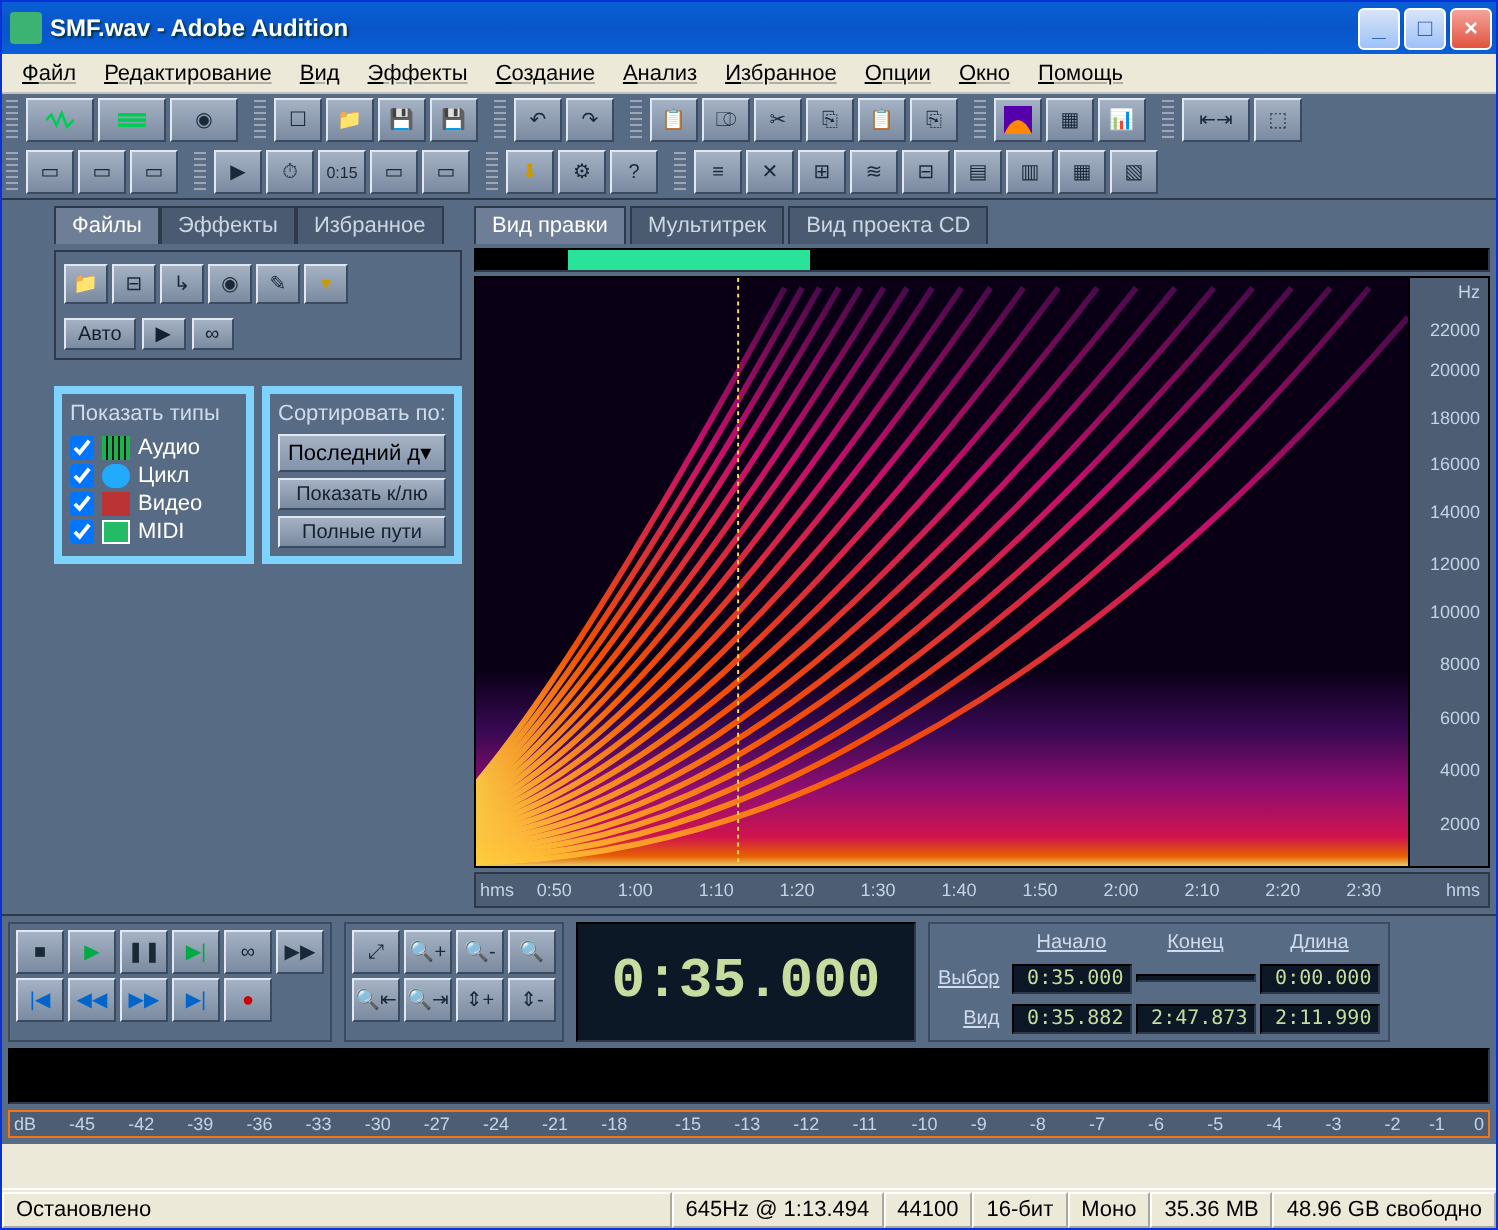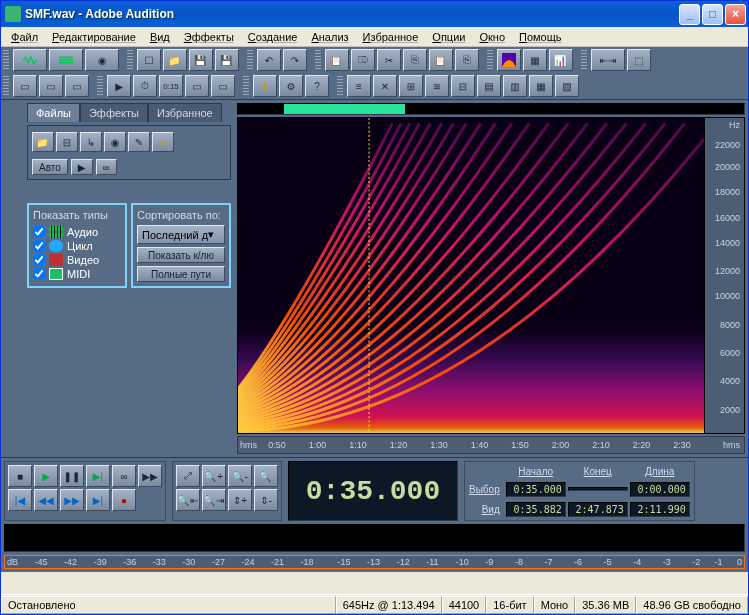--- a/index.html
+++ b/index.html
@@ -192,23 +192,23 @@
   }
   .vol-thumb {
     position: absolute;
     left: 34px; top: 1px;
     width: 8px; height: 14px;
     background: linear-gradient(#d44,#a22);
     border: 1px solid #fff;
   }
   .vol-label { font-size: 10px; color: #d0dbeb; }
   .group-box {
-    border: 2px solid #7dd3fc;
+    border: 4px solid #7dd3fc;
     padding: 4px;
-    margin-top: 20px;
+    margin-top: 10px;
   }
   .group-title { color: #d0dbeb; font-size: 11px; margin-bottom: 4px; }
   .check-row {
     display: flex; align-items: center; gap: 4px;
     padding: 1px 0;
     color: #fff;
   }
   .check-row input { width: 12px; height: 12px; }
   .check-row .type-icon { width: 14px; height: 12px; }
   .type-icon.audio { background: repeating-linear-gradient(90deg,#1fb14a 0 2px,#0d1826 2px 3px);}
@@ -542,20 +542,25 @@
         <div class="group-box">
           <div class="group-title">Сортировать по:</div>
           <div class="dropdown"><span>Последний д</span> ▾</div>
           <div class="small-btn full-btn">Показать к/лю</div>
           <div class="small-btn full-btn">Полные пути</div>
         </div>
       </div>
     </div>
 
     <div class="content">
+      <div class="view-tabs">
+        <div class="tab active">Вид правки</div>
+        <div class="tab">Мультитрек</div>
+        <div class="tab">Вид проекта CD</div>
+      </div>
       <div class="overview">
         <div class="overview-sel"></div>
       </div>
       <div class="spectro-wrap">
         <div class="spectro">
           <svg viewBox="0 0 480 300" preserveAspectRatio="none">
             <defs>
               <linearGradient id="bg" x1="0" y1="1" x2="0" y2="0">
                 <stop offset="0%" stop-color="#ffe070"></stop>
                 <stop offset="5%" stop-color="#ff6a00"></stop>

